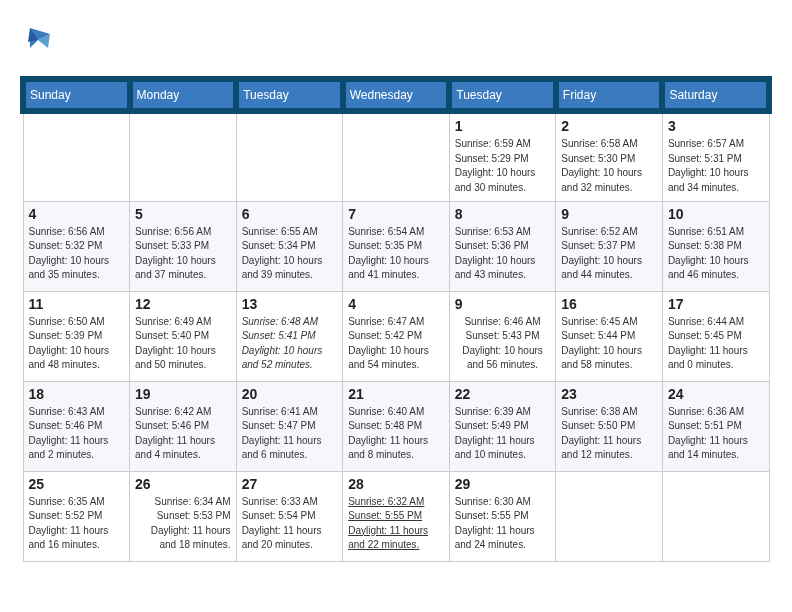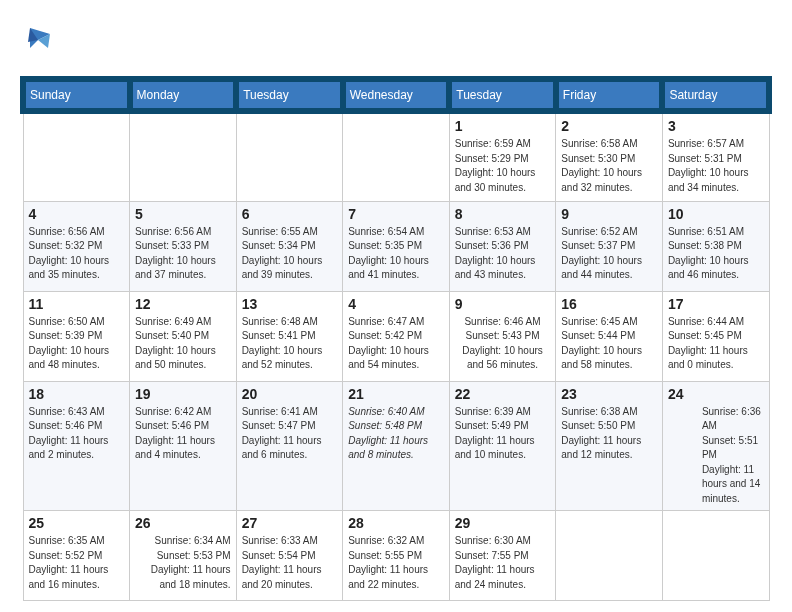--- a/index.html
+++ b/index.html
@@ -195,21 +195,21 @@
 Daylight: 10 hours and 48 minutes.</div>
         </td>
         <td>
           <div class="day-number">12</div>
           <div class="day-info" style="white-space: pre-line;">Sunrise: 6:49 AM
 Sunset: 5:40 PM
 Daylight: 10 hours and 50 minutes.</div>
         </td>
         <td>
           <div class="day-number">13</div>
-          <div class="day-info" style="white-space: pre-line;">Sunrise: 6:48 AM
+          <div class="day-info" style="white-space: pre-line; font-style: italic;">Sunrise: 6:48 AM
 Sunset: 5:41 PM
 Daylight: 10 hours and 52 minutes.</div>
         </td>
         <td>
           <div class="day-number">4</div>
           <div class="day-info" style="white-space: pre-line;">Sunrise: 6:47 AM
 Sunset: 5:42 PM
 Daylight: 10 hours and 54 minutes.</div>
         </td>
         <td>
@@ -245,39 +245,39 @@
 Daylight: 11 hours and 4 minutes.</div>
         </td>
         <td>
           <div class="day-number">20</div>
           <div class="day-info" style="white-space: pre-line;">Sunrise: 6:41 AM
 Sunset: 5:47 PM
 Daylight: 11 hours and 6 minutes.</div>
         </td>
         <td>
           <div class="day-number">21</div>
-          <div class="day-info" style="white-space: pre-line; font-style: italic;">Sunrise: 6:40 AM
+          <div class="day-info" style="white-space: pre-line;">Sunrise: 6:40 AM
 Sunset: 5:48 PM
 Daylight: 11 hours and 8 minutes.</div>
         </td>
         <td>
           <div class="day-number">22</div>
           <div class="day-info" style="white-space: pre-line;">Sunrise: 6:39 AM
 Sunset: 5:49 PM
 Daylight: 11 hours and 10 minutes.</div>
         </td>
         <td>
           <div class="day-number">23</div>
           <div class="day-info" style="white-space: pre-line;">Sunrise: 6:38 AM
 Sunset: 5:50 PM
 Daylight: 11 hours and 12 minutes.</div>
         </td>
         <td>
           <div class="day-number">24</div>
-          <div class="day-info" style="white-space: pre-line; margin-left: 34px;">Sunrise: 6:36 AM
+          <div class="day-info" style="white-space: pre-line;">Sunrise: 6:36 AM
 Sunset: 5:51 PM
 Daylight: 11 hours and 14 minutes.</div>
         </td>
       </tr>
       <tr>
         <td>
           <div class="day-number">25</div>
           <div class="day-info" style="white-space: pre-line;">Sunrise: 6:35 AM
 Sunset: 5:52 PM
 Daylight: 11 hours and 16 minutes.</div>
@@ -289,27 +289,27 @@
 Daylight: 11 hours and 18 minutes.</div>
         </td>
         <td>
           <div class="day-number">27</div>
           <div class="day-info" style="white-space: pre-line;">Sunrise: 6:33 AM
 Sunset: 5:54 PM
 Daylight: 11 hours and 20 minutes.</div>
         </td>
         <td>
           <div class="day-number">28</div>
-          <div class="day-info" style="white-space: pre-line;">Sunrise: 6:32 AM
+          <div class="day-info" style="white-space: pre-line; text-decoration: underline;">Sunrise: 6:32 AM
 Sunset: 5:55 PM
 Daylight: 11 hours and 22 minutes.</div>
         </td>
         <td>
           <div class="day-number">29</div>
           <div class="day-info" style="white-space: pre-line;">Sunrise: 6:30 AM
-Sunset: 7:55 PM
+Sunset: 5:55 PM
 Daylight: 11 hours and 24 minutes.</div>
         </td>
         <td class="empty"></td>
         <td class="empty"></td>
       </tr>
     </tbody>
 </table>
 
 </body></html>

